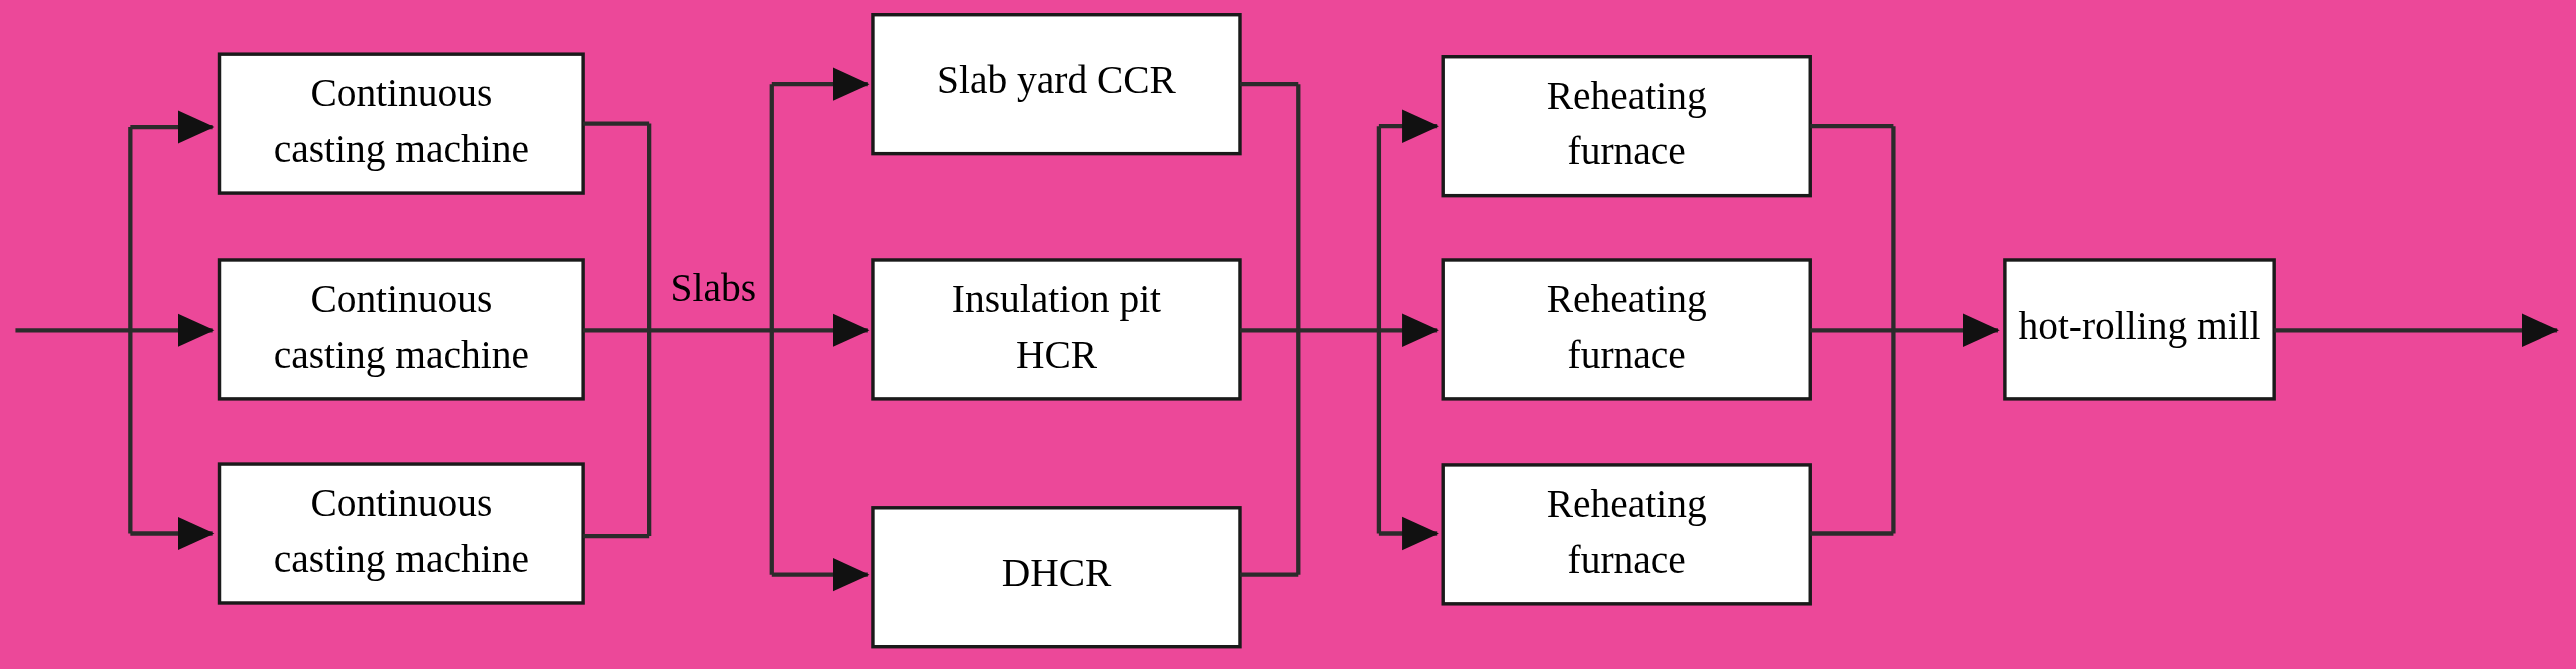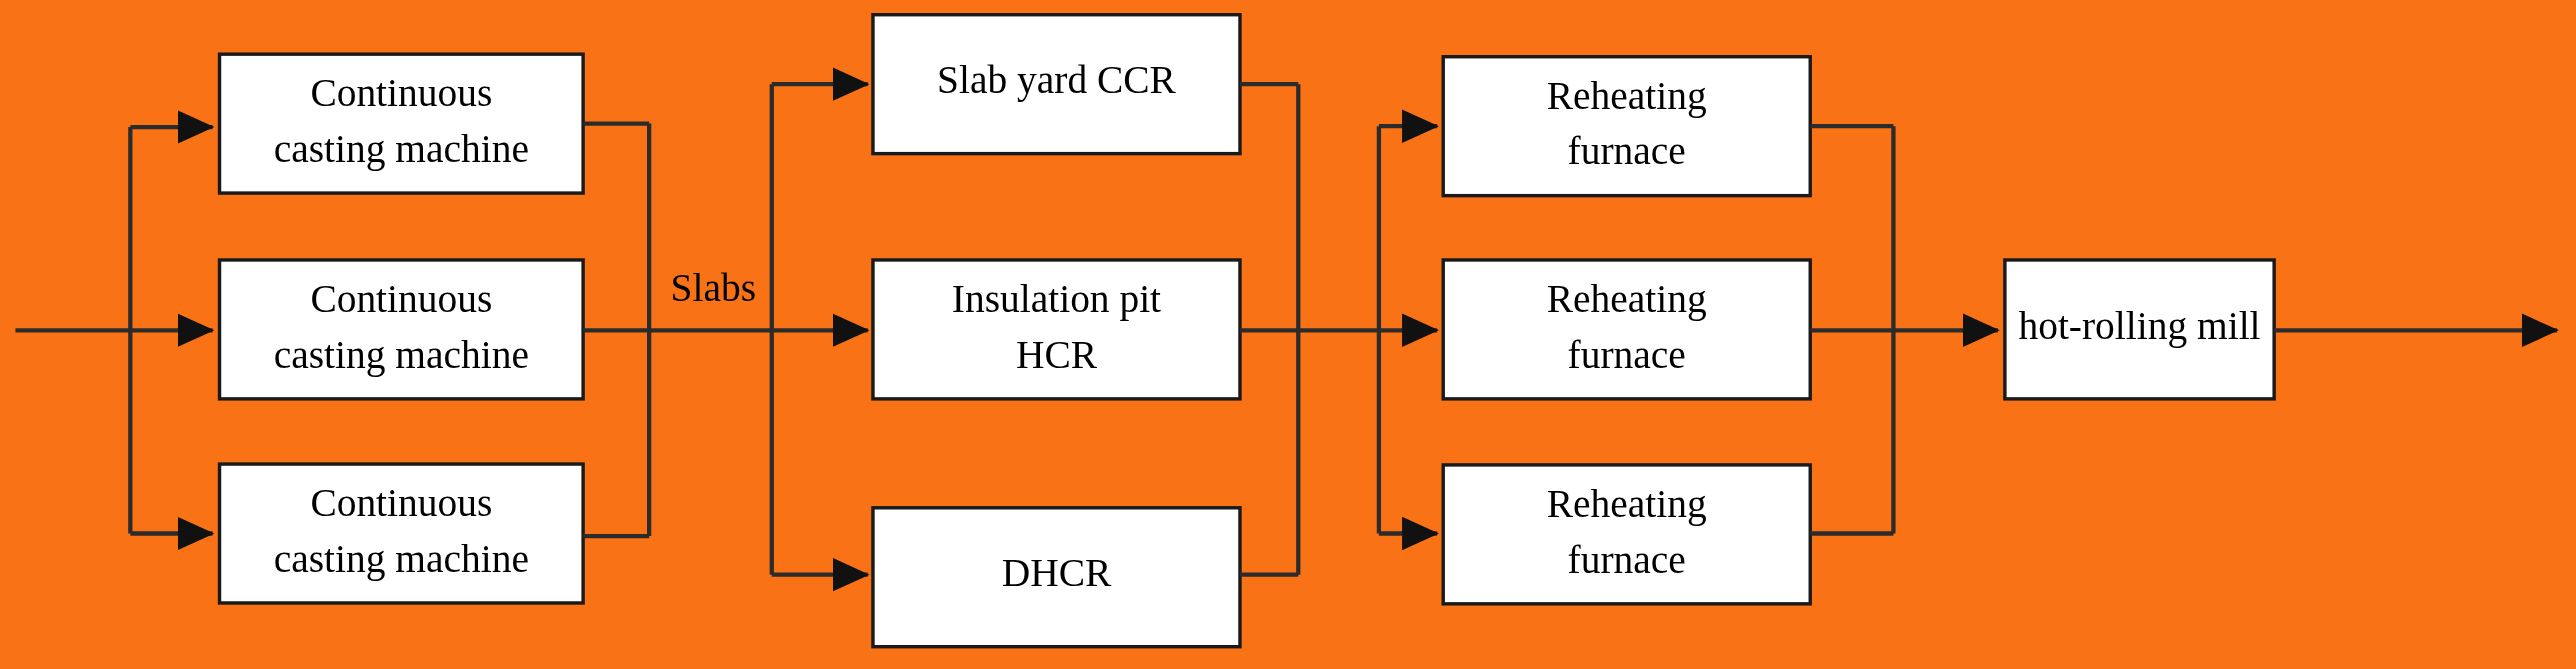--- a/index.html
+++ b/index.html
@@ -4,21 +4,21 @@
 <style>
   html, body {
     margin: 0;
     padding: 0;
     background: #ffffff;
   }
   #diagram-root {
     position: relative;
     width: 2576px;
     height: 670px;
-    background: #f97316;
+    background: #ec4899;
     font-family: "Liberation Serif", "DejaVu Serif", serif;
     overflow: hidden;
   }
   svg.flow-canvas {
     position: absolute;
     top: 0;
     left: 0;
     width: 2576px;
     height: 670px;
     display: block;

